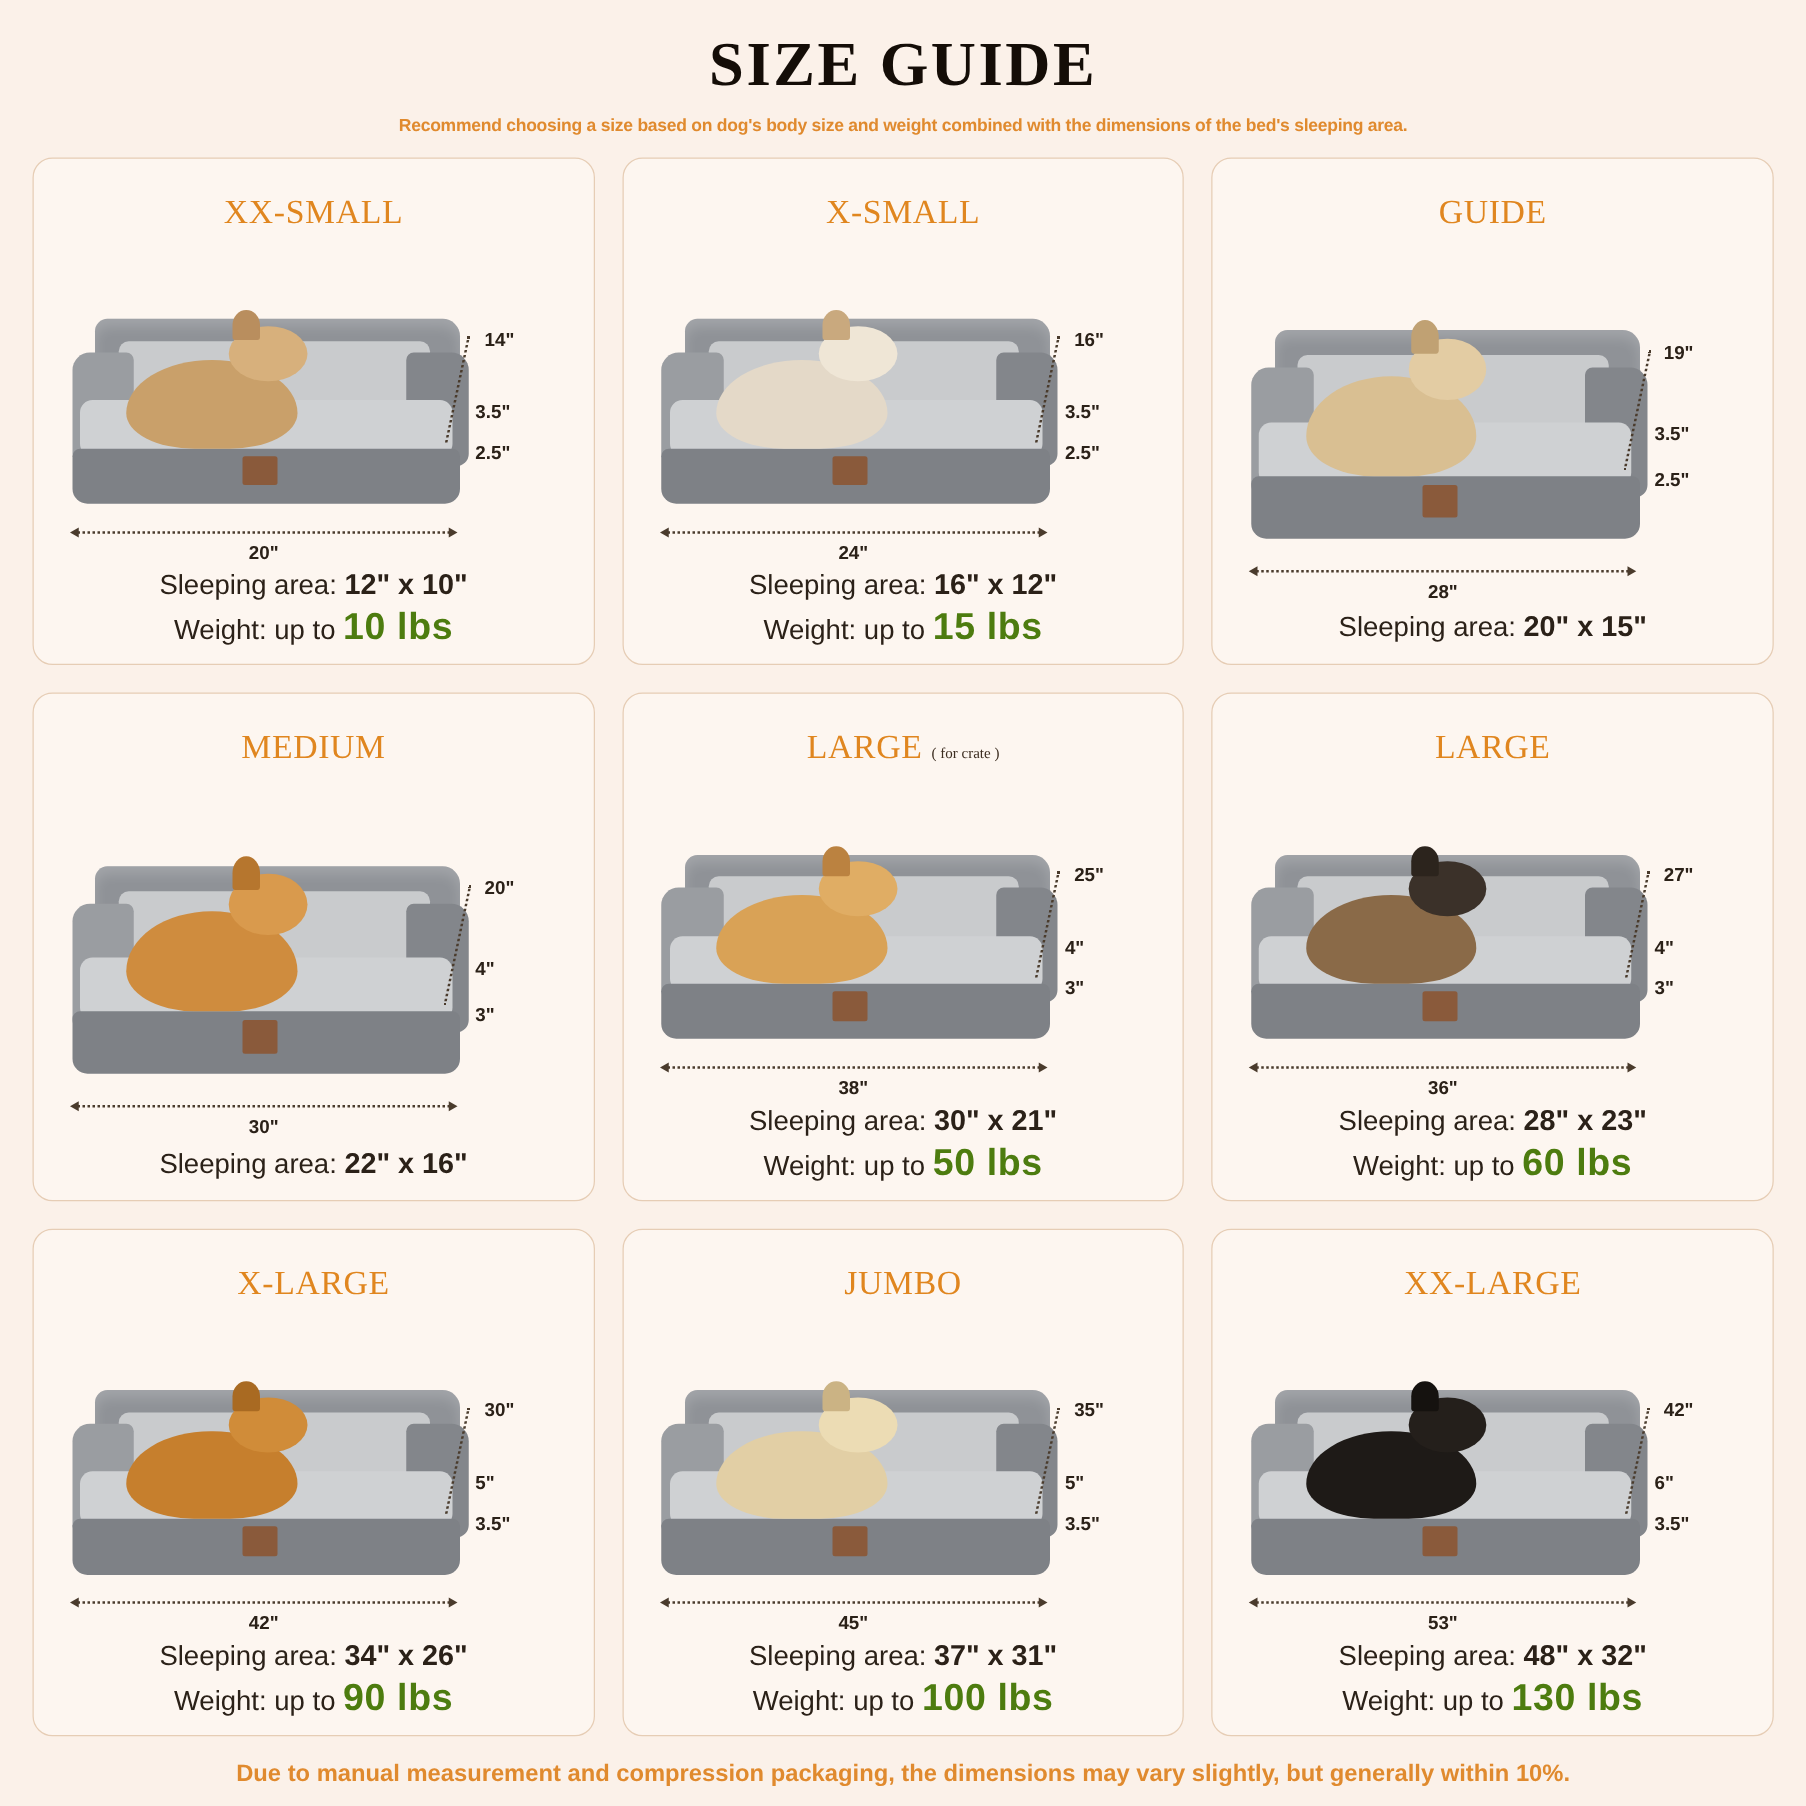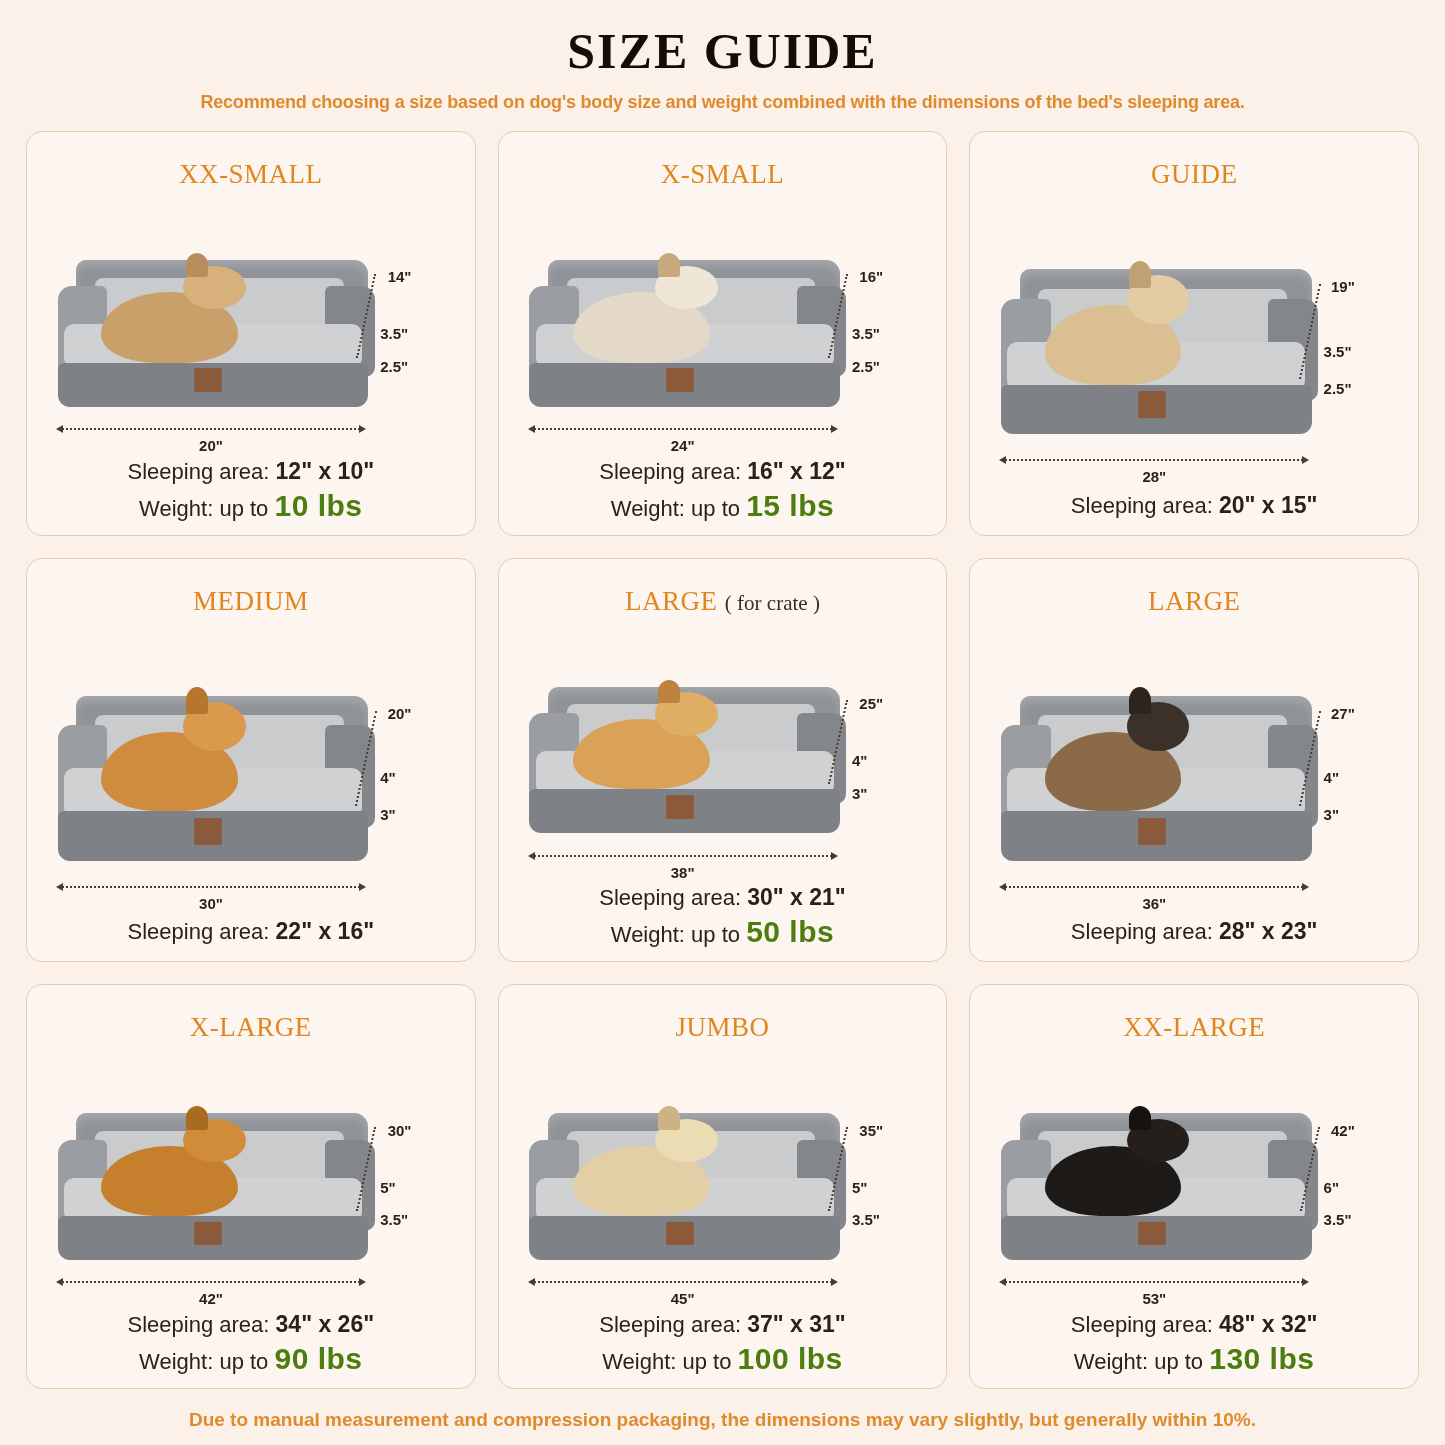--- a/index.html
+++ b/index.html
@@ -24,21 +24,21 @@
     font-family: "Liberation Serif", serif;
     font-size: 50px;
     font-weight: bold;
     letter-spacing: 2px;
     color: #140d07;
     margin: 10px 0 16px 0;
     line-height: 1;
   }
   .subtitle {
     text-align: center;
-    font-size: 18px;
+    font-size: 14px;
     font-weight: bold;
     color: #e08a2e;
     letter-spacing: -0.2px;
     margin-bottom: 18px;
   }
   .grid {
     flex: 1;
     display: grid;
     grid-template-columns: repeat(3, 1fr);
     grid-template-rows: repeat(3, 1fr);
@@ -57,21 +57,21 @@
     text-align: center;
     font-family: "Liberation Serif", serif;
     font-size: 27px;
     color: #e0861f;
     letter-spacing: 0.5px;
     margin-bottom: 2px;
     white-space: nowrap;
     margin-top: 17px;
   }
   .card-title .sub {
-    font-size: 21px;
+    font-size: 12px;
     color: #3c2d20;
     letter-spacing: 0;
   }
   .illus {
     flex: 1;
     position: relative;
     min-height: 0;
   }
   
   .bed {
@@ -490,20 +490,25 @@
         </div>
         <div class="width-line">
           <div class="width-label">36"</div>
         </div>
       </div>
       <div class="specs">
         <div class="sleep">
           <span>Sleeping area:</span>
           <b>28" x 23"</b>
         </div>
+        <div class="weight">
+          <span>Weight:</span>
+          <span>up to</span>
+          <span class="lbs">60 lbs</span>
+        </div>
       </div>
     </div>
 
     <div class="card">
       <div class="card-title">
         <span>X-LARGE</span>
         <span class="sub"></span>
       </div>
       <div class="illus">
         <div class="bed">

